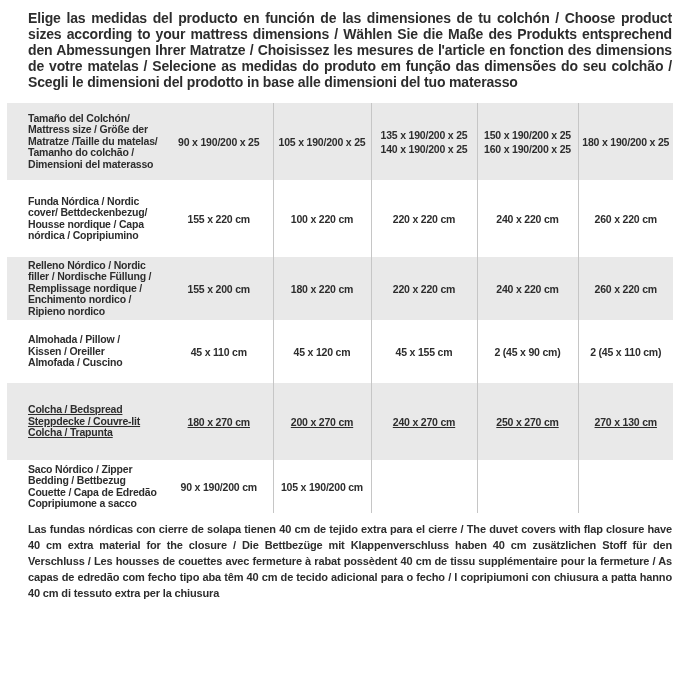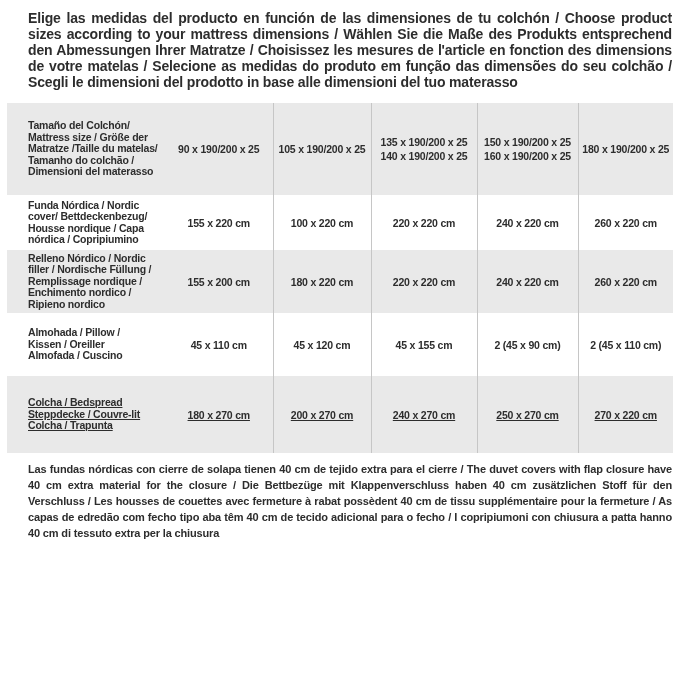--- a/index.html
+++ b/index.html
@@ -50,22 +50,22 @@
     font-size:10.5px;
     line-height:14px;
     white-space:pre-line;
     padding:0 2px;
   }
   
   td.value-cell + td.value-cell{
     border-left:1px solid var(--divider);
   }
   
-  tr:nth-child(1){ height:92px; }
-  tr:nth-child(2){ height:55px; }
+  tr:nth-child(1){ height:77px; }
+  tr:nth-child(2){ height:77px; }
   tr:nth-child(3){ height:63px; }
   tr:nth-child(4){ height:63px; }
   tr:nth-child(5){ height:77px;text-decoration:underline; }
   tr:nth-child(6){ height:53px; }
   tr:nth-child(7){ height:62px; }
   tr:nth-child(8){ height:68px; }
   .footnote{
     margin:8px 28px 0 28px;
     font-size:11px;
     font-weight:bold;
@@ -139,20 +139,31 @@
           <td class="value-cell">2 (45 x 110 cm)</td>
         </tr>
         <tr class="row-gray">
           <td class="label-cell">Colcha / Bedspread
 Steppdecke / Couvre-lit
 Colcha / Trapunta</td>
           <td class="value-cell">180 x 270 cm</td>
           <td class="value-cell">200 x 270 cm</td>
           <td class="value-cell">240 x 270 cm</td>
           <td class="value-cell">250 x 270 cm</td>
-          <td class="value-cell">270 x 220 cm</td>
+          <td class="value-cell">270 x 130 cm</td>
+        </tr>
+        <tr class="row-white">
+          <td class="label-cell">Saco Nórdico / Zipper
+Bedding / Bettbezug
+Couette  / Capa de Edredão
+Copripiumone a sacco</td>
+          <td class="value-cell">90 x 190/200 cm</td>
+          <td class="value-cell">105 x 190/200 cm</td>
+          <td class="value-cell"></td>
+          <td class="value-cell"></td>
+          <td class="value-cell"></td>
         </tr>
       </tbody>
   </table>
 
   <p class="footnote">Las fundas nórdicas con cierre de solapa tienen 40 cm de tejido extra para el cierre  /  The duvet covers with flap closure have 40 cm extra material for the closure / Die Bettbezüge mit Klappenverschluss haben 40 cm zusätzlichen Stoff für den Verschluss / Les housses de couettes avec fermeture à rabat possèdent 40 cm de tissu supplémentaire pour la fermeture / As capas de edredão com fecho tipo aba têm 40 cm de tecido adicional para o fecho / I copripiumoni con chiusura a patta hanno 40 cm di tessuto extra per la chiusura</p>
 
 </div>
 
 </body></html>

